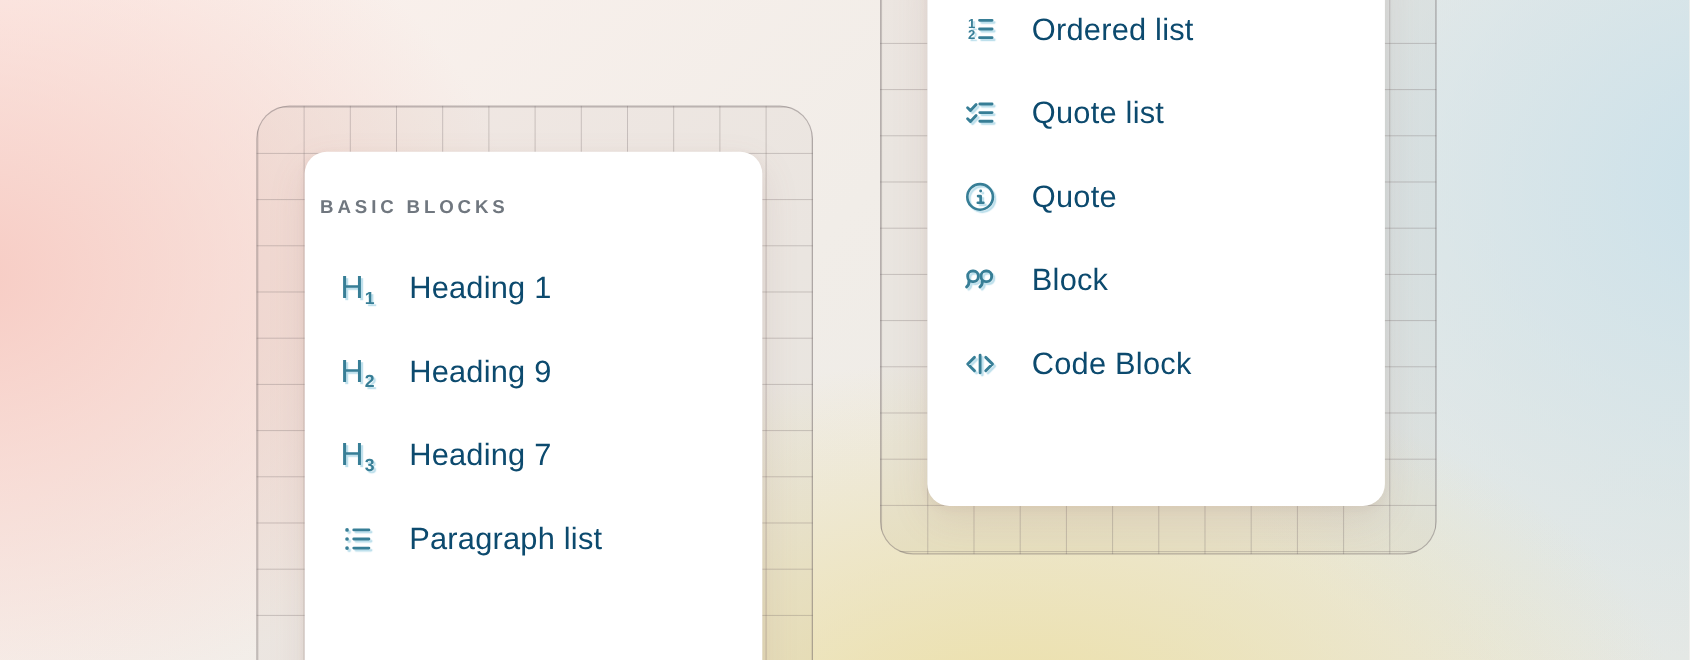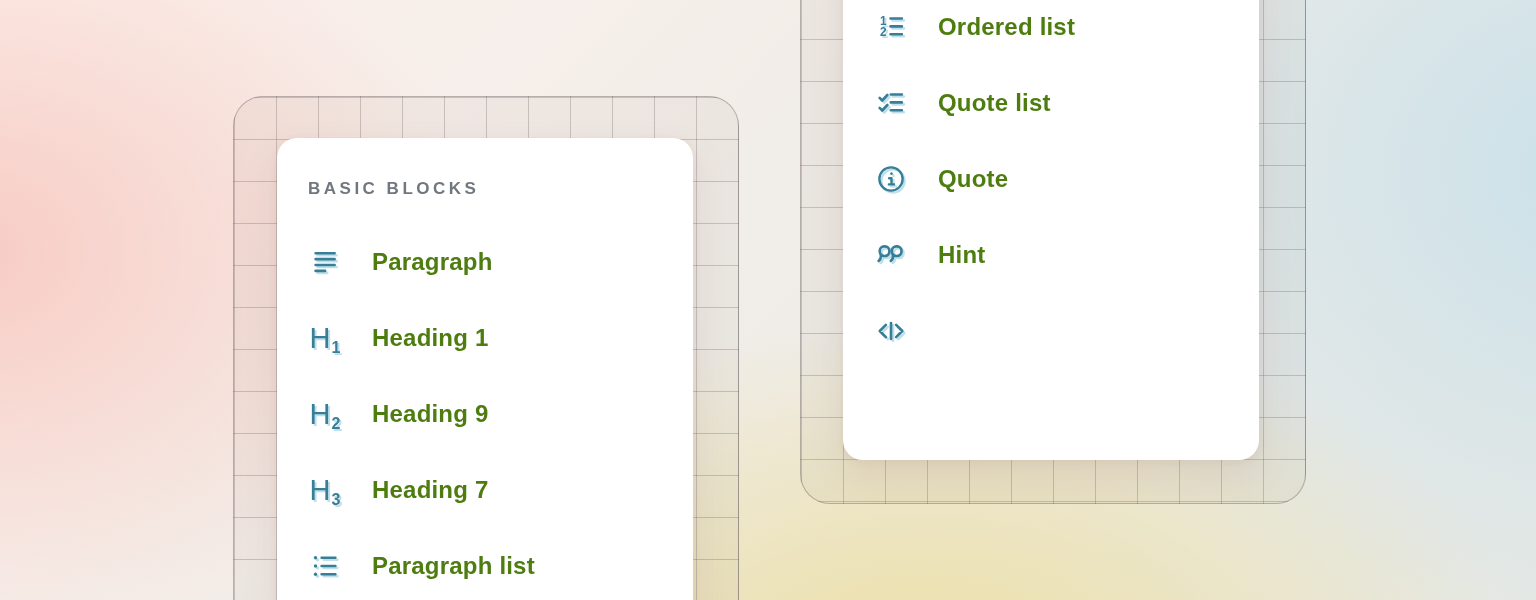--- a/index.html
+++ b/index.html
@@ -23,50 +23,42 @@
     background-size:42px 42px;}
   .grid-left{left:233px;top:96px;width:504px;height:540px;}
   .grid-right{left:800px;top:-46px;width:504px;height:548px;}
 
   
   .card{position:absolute;width:416px;background:#ffffff;border-radius:20px;
     box-shadow:0 14px 34px rgba(146,104,92,.13), 0 2px 8px rgba(146,104,92,.07);}
   .card-left{left:277px;top:138px;height:520px;padding-top:40px;box-sizing:border-box;}
   .card-right{left:843px;top:-50px;height:510px;padding-top:39px;box-sizing:border-box;}
 
-  .card-header{margin-left:31px;font-size:17px;line-height:21px;font-weight:700;
+  .card-header{margin-left:14px;font-size:17px;line-height:21px;font-weight:700;
     letter-spacing:3.5px;color:#70777f;}
   .card-left .rows{margin-top:25px;}
 
   .row{display:flex;align-items:center;height:76px;padding-left:31px;cursor:pointer;}
   .icon{width:34px;height:34px;display:flex;align-items:center;justify-content:center;
     flex:0 0 34px;filter:drop-shadow(2px 2.5px 0 rgba(186,222,235,.95));}
-  .label{margin-left:30px;font-size:24px;font-weight:700;color:#4d7c0f;letter-spacing:.2px;}
+  .label{margin-left:30px;font-size:28px;font-weight:400;color:#0c4a6e;letter-spacing:.2px;}
 
   .hglyph{font-weight:500;font-size:29px;color:#377e96;line-height:1;display:flex;align-items:baseline;}
   .hsub{font-size:16px;font-weight:700;margin-left:1px;transform:translateY(5px);}
 </style>
 </head>
 <body>
 
 <div class="stage">
   <div class="grid grid-left"></div>
   <div class="grid grid-right"></div>
 
   <div class="card card-left">
     <div class="card-header">BASIC BLOCKS</div>
     <div class="rows" id="left-rows">
-        <div class="row">
-          <span class="icon">
-            <svg width="30" height="30" viewBox="0 0 24 24" fill="none" stroke="#377e96" stroke-width="2.1" stroke-linecap="round" stroke-linejoin="round">
-              <path d="M4.5 5h15.2M4.5 9.7h15.2M4.5 14.4h15.2M4.5 19.1h7.6"></path>
-            </svg>
-          </span>
-          <span class="label">Paragraph</span>
-        </div>
         <div class="row">
           <span class="icon">
             <span class="hglyph">H<span class="hsub">1</span></span>
           </span>
           <span class="label">Heading 1</span>
         </div>
         <div class="row">
           <span class="icon">
             <span class="hglyph">H<span class="hsub">2</span></span>
           </span>
@@ -128,24 +120,25 @@
         </div>
         <div class="row">
           <span class="icon">
             <svg width="30" height="30" viewBox="0 0 24 24" fill="none" stroke="#377e96" stroke-width="2.1" stroke-linecap="round" stroke-linejoin="round">
               <rect x="3" y="5.1" width="7.7" height="7.7" rx="3.5"></rect>
               <path d="M3.9 12.4c.15 2.1-.35 3.3-1.75 4.3"></path>
               <rect x="12.7" y="5.1" width="7.7" height="7.7" rx="3.5"></rect>
               <path d="M13.6 12.4c.15 2.1-.35 3.3-1.75 4.3"></path>
             </svg>
           </span>
-          <span class="label">Hint</span>
+          <span class="label">Block</span>
         </div>
         <div class="row">
           <span class="icon">
             <svg width="30" height="30" viewBox="0 0 24 24" fill="none" stroke="#377e96" stroke-width="2.1" stroke-linecap="round" stroke-linejoin="round">
               <path d="M7.9 7.1L3 12l4.9 4.9M16.1 7.1L21 12l-4.9 4.9M12 5.6v12.8"></path>
             </svg>
           </span>
+          <span class="label">Code Block</span>
         </div>
       </div>
   </div>
 </div>
 
 </body></html>

